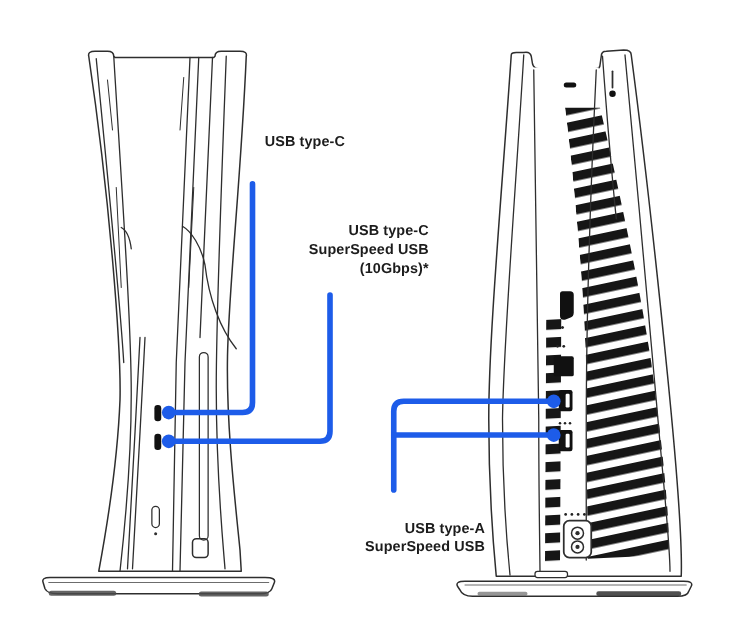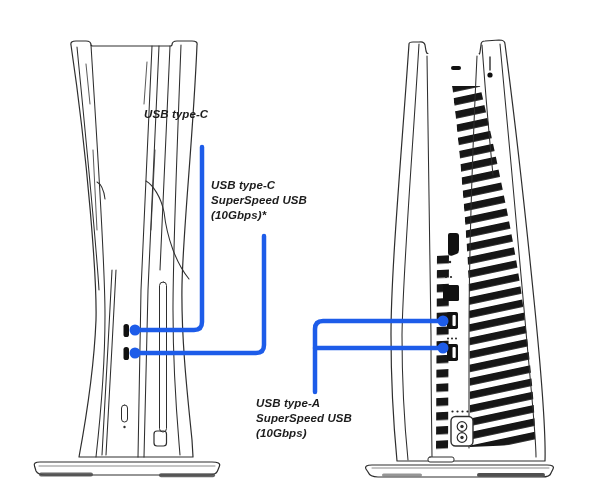--- a/index.html
+++ b/index.html
@@ -2,24 +2,23 @@
 <html><head>
 <meta charset="utf-8">
 <style>
   html,body{margin:0;padding:0;background:#fff;}
   .stage{
     position:relative;width:602px;height:500px;background:#fff;overflow:hidden;
     font-family:"Liberation Sans", sans-serif;
   }
   .stage svg{position:absolute;left:0;top:0;}
   .callout{
-    position:absolute;width:132px;text-align:left;
+    position:absolute;width:132px;text-align:right;
     font-size:11.5px;line-height:15px;font-weight:600;color:#1c1c1c;
     letter-spacing:.1px;
-    font-style:italic;
   }
 </style>
 </head>
 <body>
 
 <div class="stage">
 
 <svg width="602" height="500" viewBox="0 0 602 500">
   <defs>
     <pattern id="ventSlats" patternUnits="userSpaceOnUse" width="120" height="13.2" patternTransform="rotate(-12 480 86)">
@@ -158,19 +157,18 @@
 <div class="callout" style="left:144px;top:107px">
   <div>USB type-C</div>
 </div>
 
 <div class="callout" style="left:211px;top:178px">
   <div>USB type-C</div>
   <div>SuperSpeed USB</div>
   <div>(10Gbps)*</div>
 </div>
 
-<div class="callout" style="left:256px;top:396px">
+<div class="callout" style="left:256px;top:416px">
   <div>USB type-A</div>
   <div>SuperSpeed USB</div>
-  <div>(10Gbps)</div>
 </div>
 
 </div>
 
 </body></html>

